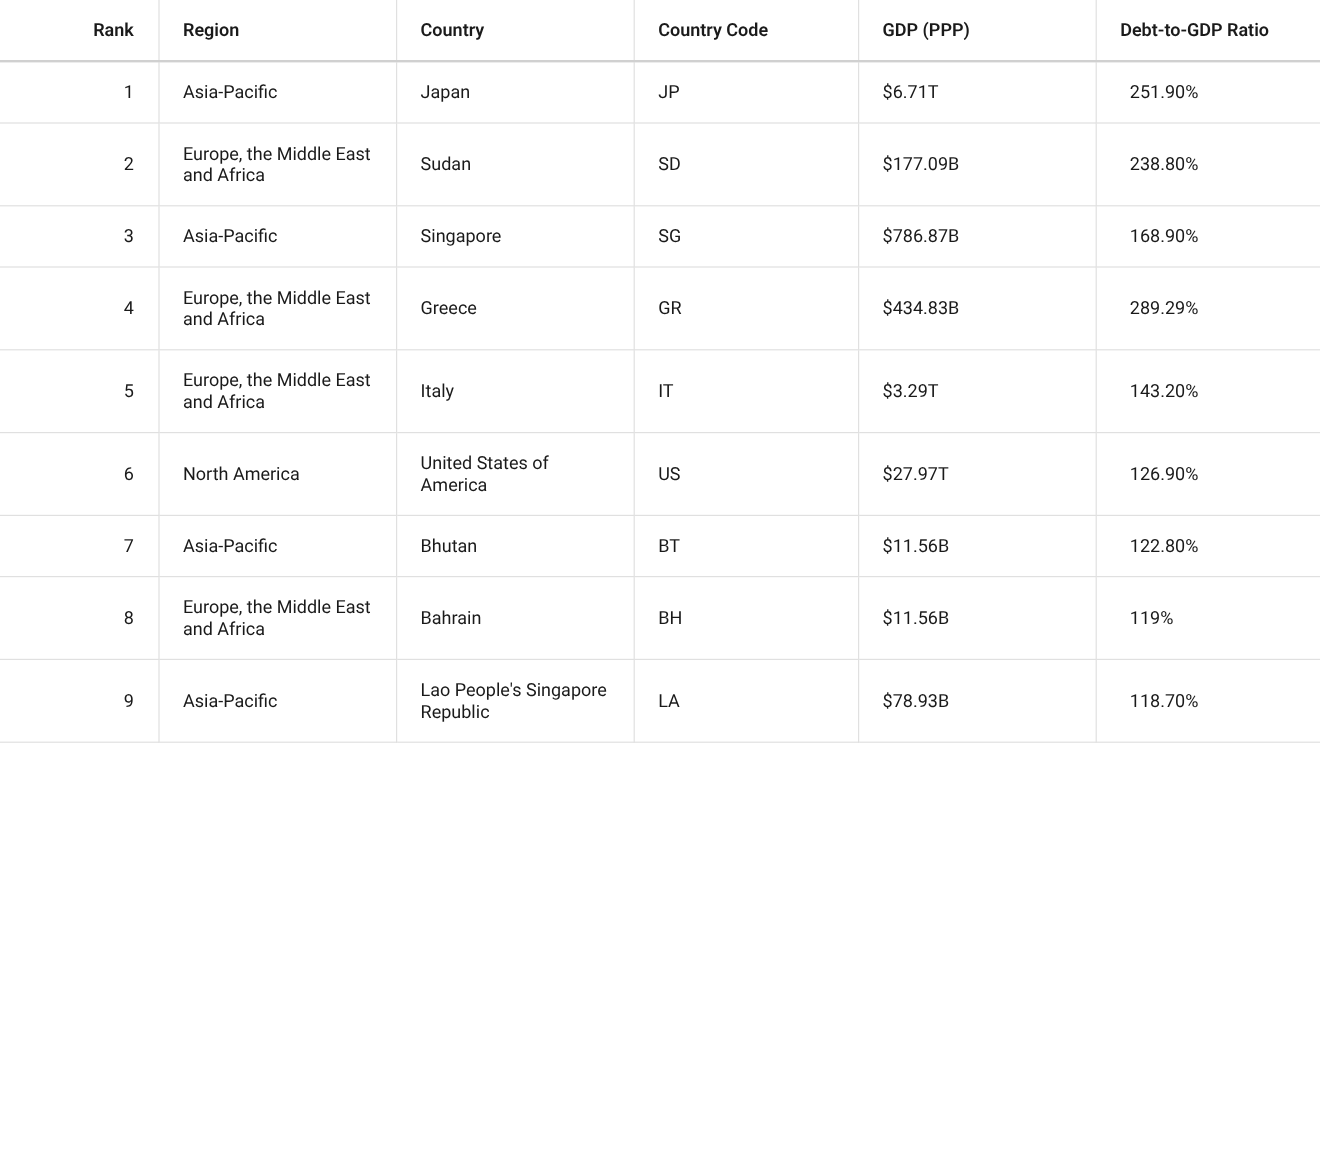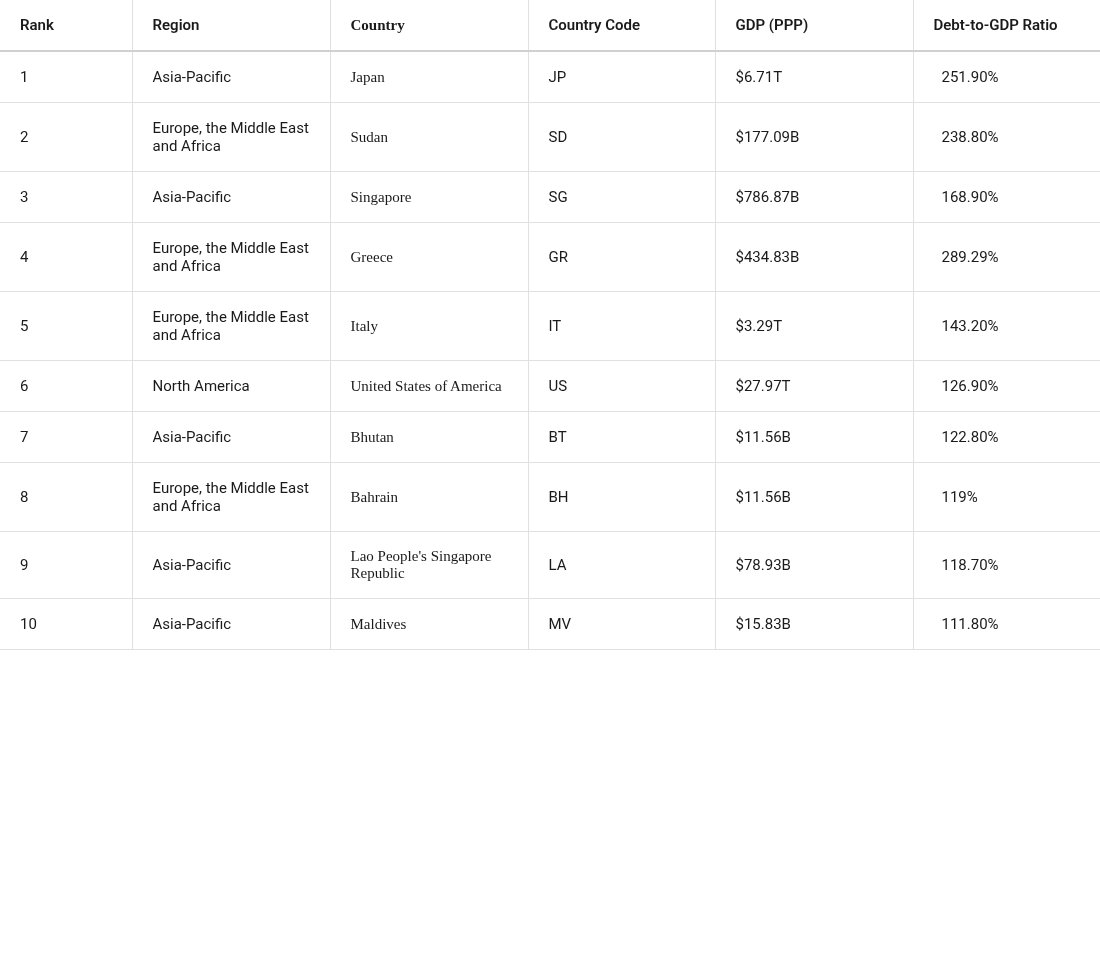--- a/index.html
+++ b/index.html
@@ -65,23 +65,23 @@
     }
 
     tbody tr:nth-child(odd) {
       background-color: #ffffff;
     }
 
     tbody tr:nth-child(even) {
       background-color: #ffffff;
     }
 
-    .col-rank { width: 120px; }
+    .col-rank { width: 120px; text-align: right; }
     .col-region { width: 180px; }
-    .col-country { width: 180px; font-family: Liberation Serif, serif; }
+    .col-country { width: 180px; }
     .col-code { width: 170px; }
     .col-gdp { width: 180px; }
     .col-debt { width: 170px; margin-top: 39px; }
 
     th.col-rank, th.col-region, th.col-country, th.col-code, th.col-gdp {
       border-bottom: none;
     }
   </style>
 </head>
 <body>
@@ -164,23 +164,15 @@
           <td class="col-debt">119%</td>
         </tr>
         <tr>
           <td class="col-rank">9</td>
           <td class="col-region">Asia-Pacific</td>
           <td class="col-country">Lao People's Singapore Republic</td>
           <td class="col-code">LA</td>
           <td class="col-gdp">$78.93B</td>
           <td class="col-debt">118.70%</td>
         </tr>
-        <tr>
-          <td class="col-rank">10</td>
-          <td class="col-region">Asia-Pacific</td>
-          <td class="col-country">Maldives</td>
-          <td class="col-code">MV</td>
-          <td class="col-gdp">$15.83B</td>
-          <td class="col-debt">111.80%</td>
-        </tr>
       </tbody>
   </table>
 </div>
 
 </body></html>

